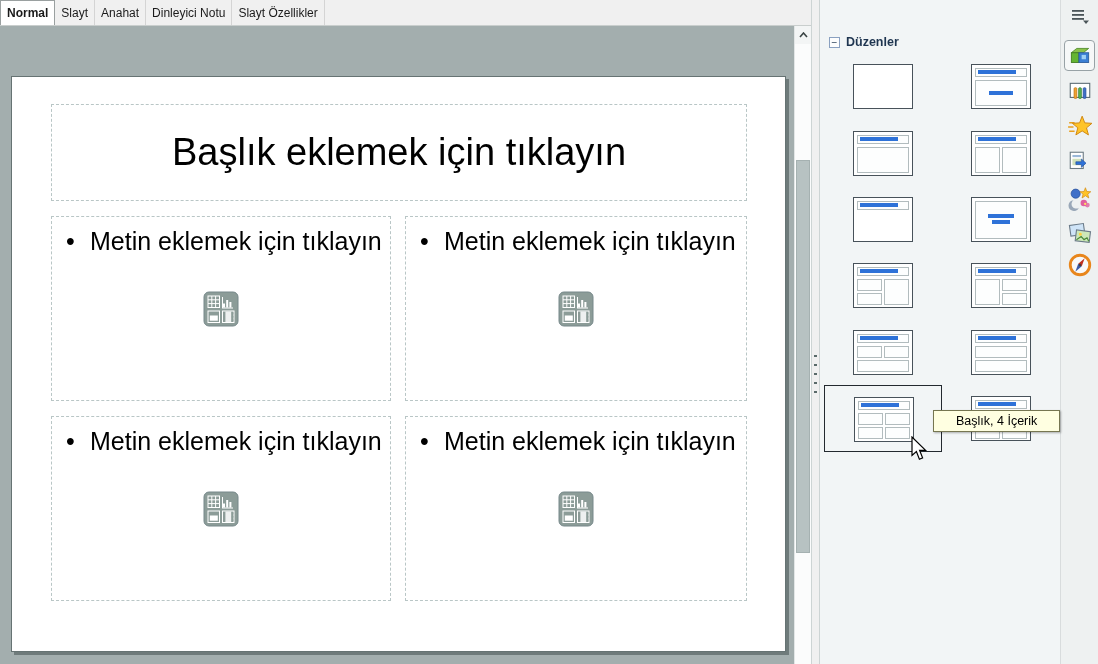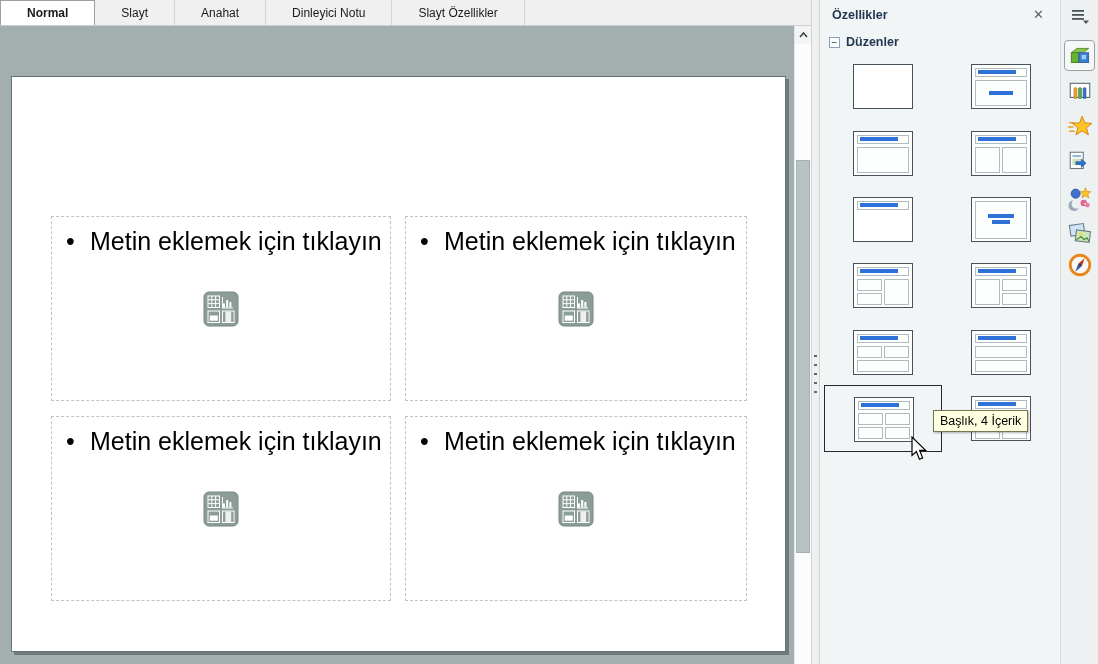--- a/index.html
+++ b/index.html
@@ -2,21 +2,21 @@
 <html><head>
 <meta charset="utf-8">
 <style>
   html,body{margin:0;padding:0;}
   .app{position:relative;width:1098px;height:664px;overflow:hidden;
        font-family:"Liberation Sans",sans-serif;background:#f0f0f0;
        -webkit-font-smoothing:antialiased;}
   
   .tabbar{position:absolute;left:0;top:0;width:811px;height:26px;background:#f0f0f0;
           display:flex;align-items:stretch;border-bottom:1px solid #c9cecd;box-sizing:border-box;}
-  .tab{display:flex;align-items:center;padding:0 26px;font-size:12px;color:#1a1a1a;
+  .tab{display:flex;align-items:center;padding:0 6px;font-size:12px;color:#1a1a1a;
        border-right:1px solid #d4d4d4;cursor:default;white-space:nowrap;}
   .tab.active{background:#ffffff;font-weight:bold;border:1px solid #9aa0a0;border-bottom:none;}
   
   .workspace{position:absolute;left:0;top:26px;width:794px;height:638px;background:#a3aeae;}
   .slide{position:absolute;left:11px;top:50px;width:775px;height:576px;background:#ffffff;
          border:1px solid #667373;box-shadow:3px 3px 0 rgba(70,82,82,.55);box-sizing:border-box;}
   .ph{position:absolute;border:1px dashed #b9c6c6;box-sizing:border-box;}
   .ph-title{left:39px;top:27px;width:696px;height:97px;display:flex;align-items:center;justify-content:center;}
   .ph-title span{font-size:38px;color:#000;}
   .ph-content span.txt{font-size:25px;line-height:34px;color:#000;}
@@ -49,21 +49,21 @@
   .section-title{font-size:12.5px;font-weight:bold;color:#1f3550;}
   
   .cell{position:absolute;width:118px;height:67px;box-sizing:border-box;cursor:pointer;}
   .cell.hovered{border:1px solid #23292f;}
   .thumb{position:absolute;left:29px;top:11px;width:60px;height:45px;background:#ffffff;
          border:1px solid #48525a;box-sizing:border-box;}
   .thumb .b{position:absolute;border:1px solid #b2bcbe;box-sizing:border-box;background:#fdfefe;}
   .thumb .bar{position:absolute;background:#2e72d8;}
   
   .tooltip{position:absolute;left:113px;top:410px;background:#ffffe1;border:1px solid #767651;
-           color:#000;font-size:12.5px;padding:3px 6px;white-space:nowrap;box-shadow:1px 1px 2px rgba(0,0,0,.3);z-index:30;}
+           color:#000;font-size:12.5px;padding:3px 22px;white-space:nowrap;box-shadow:1px 1px 2px rgba(0,0,0,.3);z-index:30;}
   .cursor{position:absolute;left:91px;top:436px;z-index:40;pointer-events:none;}
   
   .deckbar{position:absolute;left:1061px;top:0;width:37px;height:664px;background:#eef1f1;}
   .deck-menu{position:absolute;left:8px;top:7px;width:21px;height:18px;cursor:pointer;}
   .deck-item{position:absolute;left:3px;width:31px;height:31px;display:flex;align-items:center;justify-content:center;
              cursor:pointer;box-sizing:border-box;border-radius:4px;}
   .deck-item.selected{border:1px solid #98a2a6;background:#f6f8f8;}
 </style>
 </head>
 <body>
@@ -74,20 +74,23 @@
       <span class="tab active">Normal</span>
       <span class="tab">Slayt</span>
       <span class="tab">Anahat</span>
       <span class="tab">Dinleyici Notu</span>
       <span class="tab">Slayt Özellikler</span>
     </div>
 
   <div class="workspace">
     <div class="slide">
 
+      <div class="ph ph-title">
+        <span>Başlık eklemek için tıklayın</span>
+      </div>
 
       <div class="ph ph-content ph-tl">
         <div class="line">
           <span class="bullet">•</span>
           <span class="txt">Metin eklemek için tıklayın</span>
         </div>
         <span class="content-icon icon-slot">
 <svg width="36" height="36" viewBox="0 0 36 36">
   <rect x="1" y="1" width="34" height="34" rx="5" fill="#8c9c98" stroke="#76888a"></rect>
   <g stroke="#ffffff" stroke-width="1" fill="none">
@@ -244,24 +247,20 @@
       </svg>
     </div>
     <div class="thumb"></div>
   </div>
 
   <div class="splitter">
     <div class="grip"></div>
   </div>
 
   <div class="panel">
-    <div class="panel-header">
-      <span class="panel-title">Özellikler</span>
-      <span class="panel-close">✕</span>
-    </div>
     <div class="section-head">
       <span class="expander">−</span>
       <span class="section-title">Düzenler</span>
     </div>
 
     <div id="layout-grid">
         <div class="cell" style="left: 4px; top: 53px;">
           <div class="thumb"></div>
         </div>
         <div class="cell" style="left: 122px; top: 53px;">

